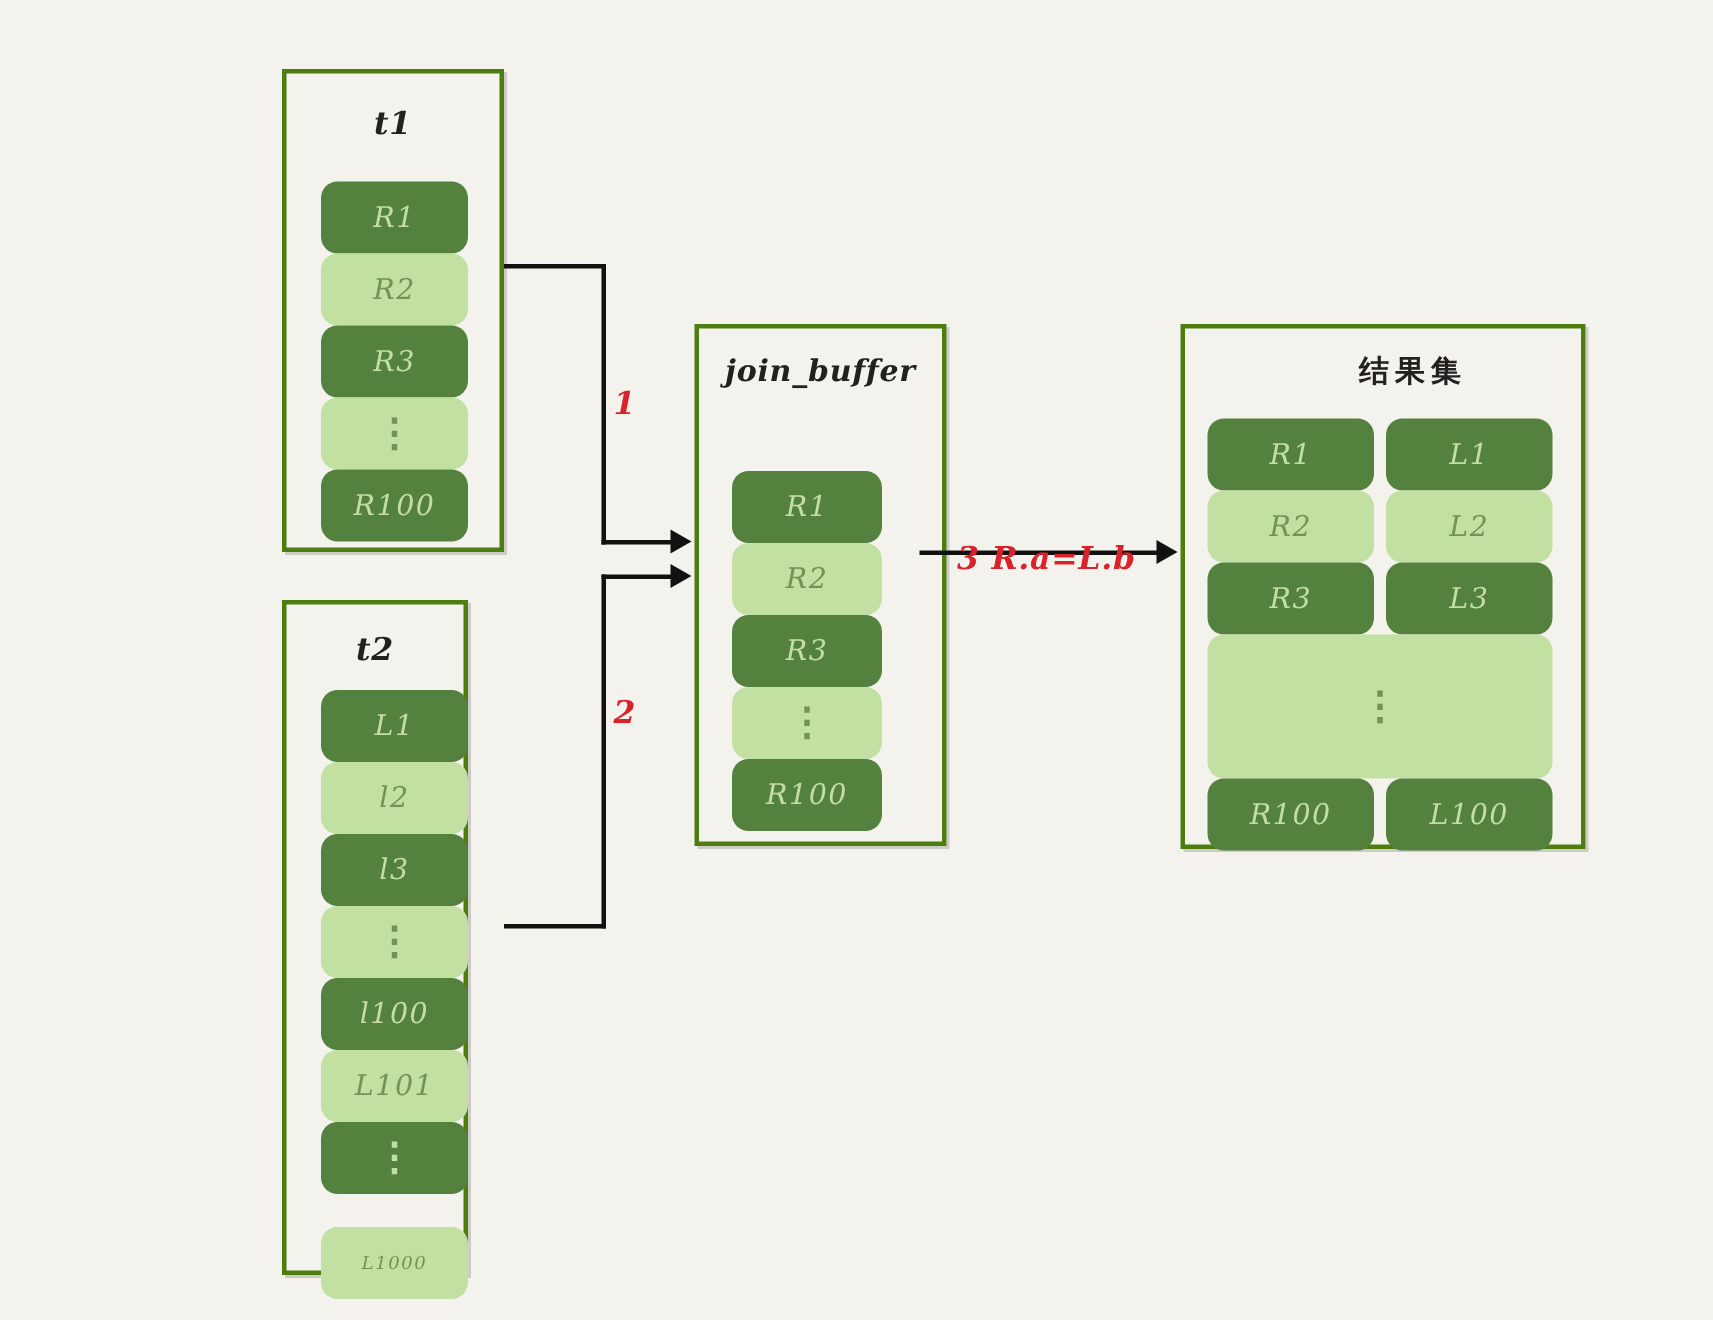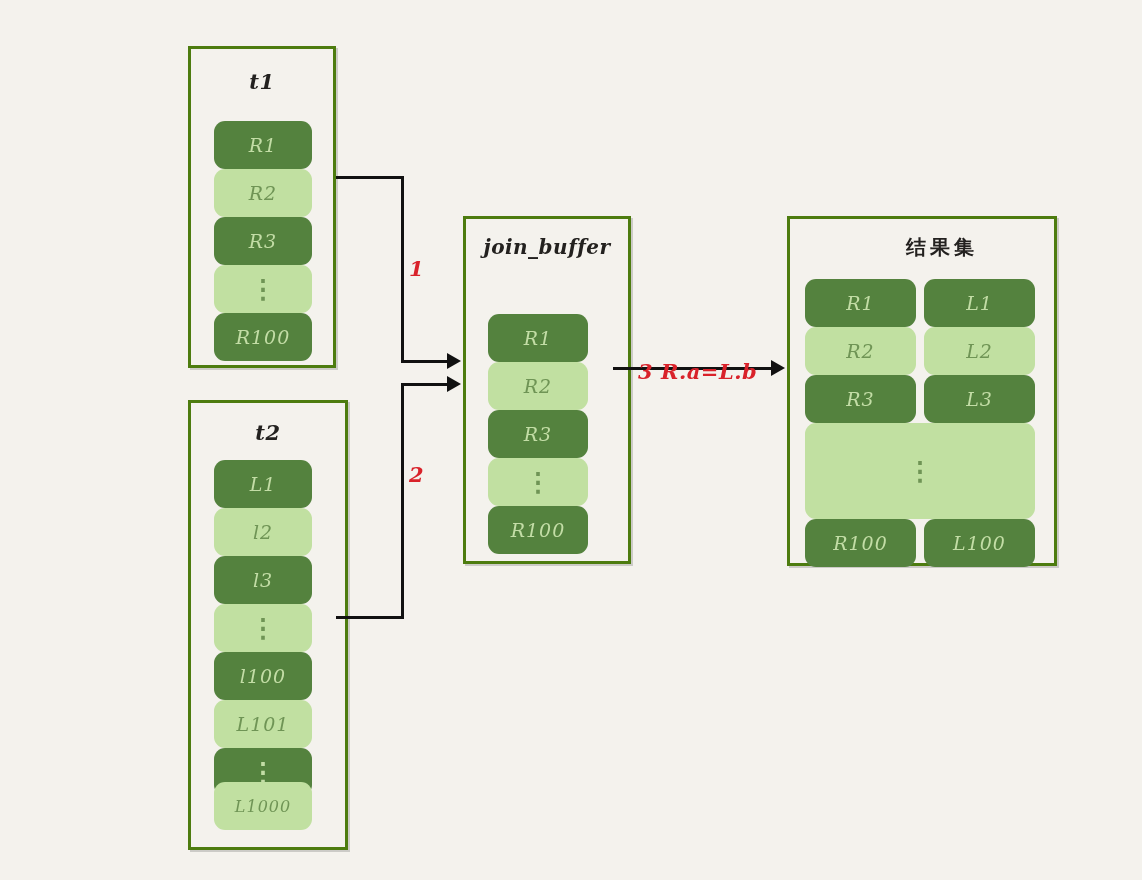--- a/index.html
+++ b/index.html
@@ -112,21 +112,21 @@
         </div>
         <div class="pill light" style="left: 23px; width: 98px; top: 216px; height: 48px; font-size: 19px;">
           <span class="dots" style="font-size: 26px;">⋮</span>
         </div>
         <div class="pill dark" style="left: 23px; width: 98px; top: 264px; height: 48px; font-size: 19px;">
           <span>R100</span>
         </div>
       </div>
   </div>
 
-  <div class="box" id="box-t2" style="left:188px;top:400px;width:160px;height:450px;">
+  <div class="box" id="box-t2" style="left:188px;top:400px;width:124px;height:450px;">
     <div class="box-title" style="top:17px;font-size:21px;">t2</div>
     <div id="rows-t2">
         <div class="pill dark" style="left: 23px; width: 98px; top: 57px; height: 48px; font-size: 19px;">
           <span>L1</span>
         </div>
         <div class="pill light" style="left: 23px; width: 98px; top: 105px; height: 48px; font-size: 19px;">
           <span>l2</span>
         </div>
         <div class="pill dark" style="left: 23px; width: 98px; top: 153px; height: 48px; font-size: 19px;">
           <span>l3</span>
@@ -136,21 +136,21 @@
         </div>
         <div class="pill dark" style="left: 23px; width: 98px; top: 249px; height: 48px; font-size: 19px;">
           <span>l100</span>
         </div>
         <div class="pill light" style="left: 23px; width: 98px; top: 297px; height: 48px; font-size: 19px;">
           <span>L101</span>
         </div>
         <div class="pill dark" style="left: 23px; width: 98px; top: 345px; height: 48px; font-size: 19px;">
           <span class="dots" style="font-size: 26px;">⋮</span>
         </div>
-        <div class="pill light" style="left: 23px; width: 98px; top: 379px; height: 48px; font-size: 16px;">
+        <div class="pill light" style="left: 23px; width: 98px; top: 415px; height: 48px; font-size: 12px;">
           <span>L1000</span>
         </div>
       </div>
   </div>
 
   <div class="box" id="box-jb" style="left:463px;top:216px;width:168px;height:348px;">
     <div class="box-title" style="top:16px;font-size:20px;">join_buffer</div>
     <div id="rows-jb">
         <div class="pill dark" style="left: 22px; width: 100px; top: 95px; height: 48px; font-size: 19px;">
           <span>R1</span>

